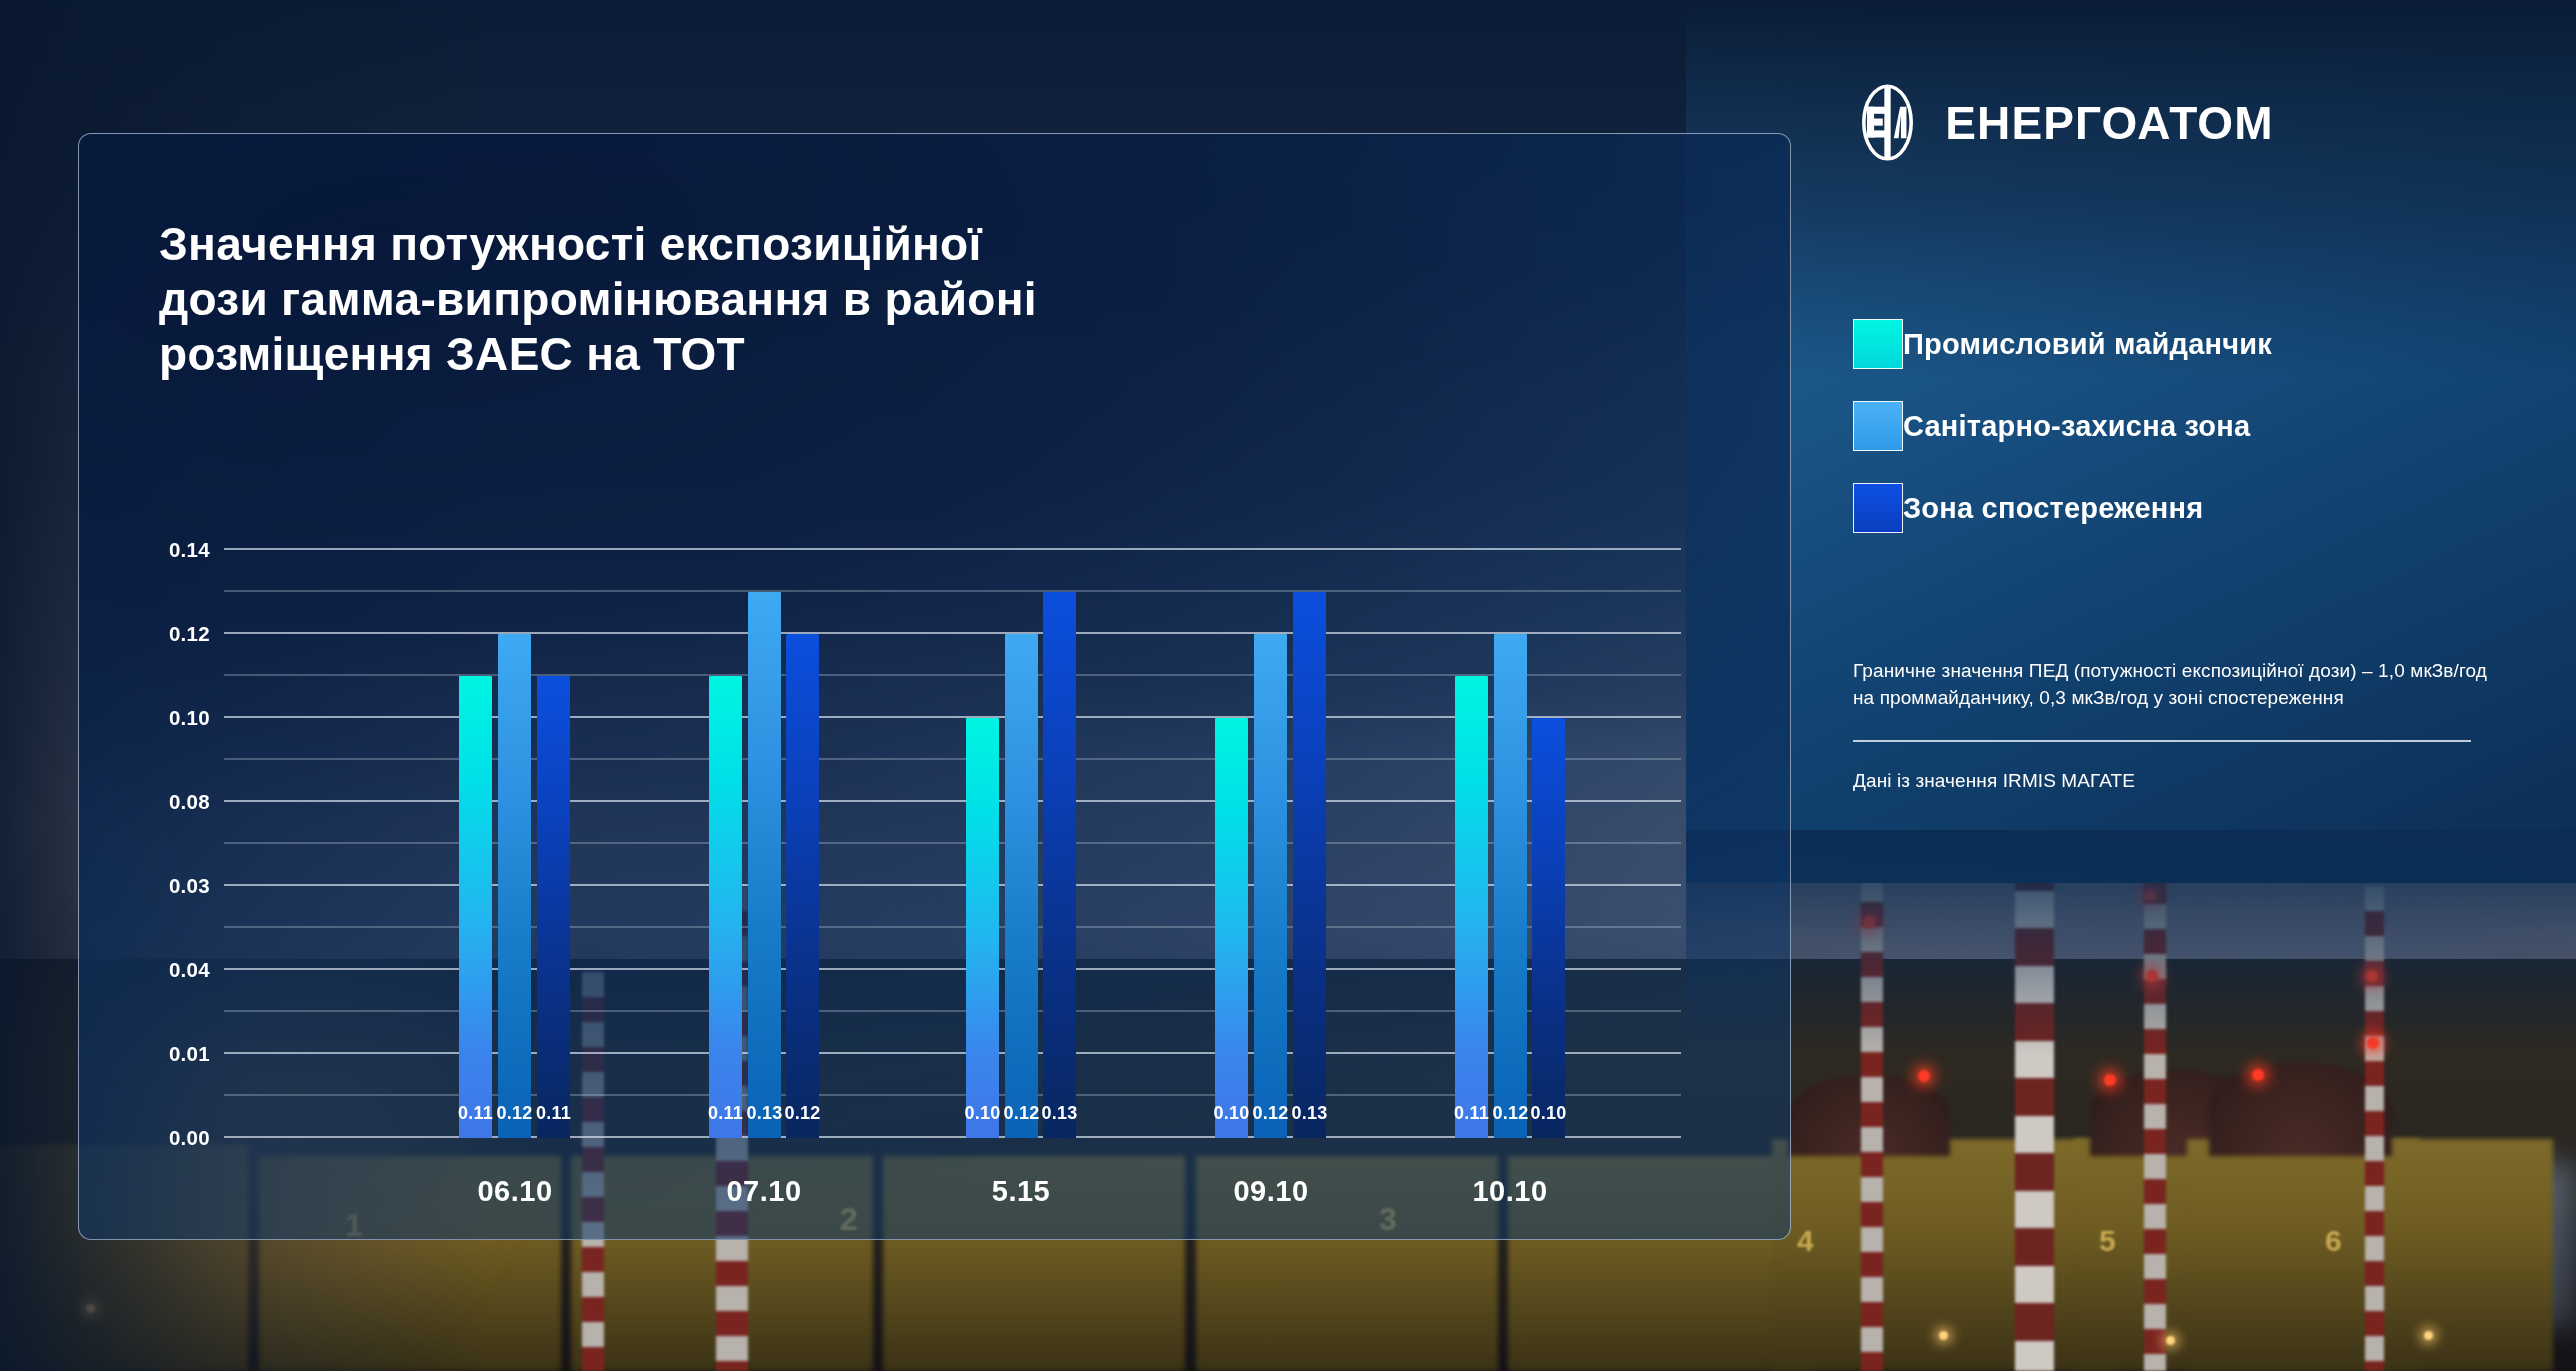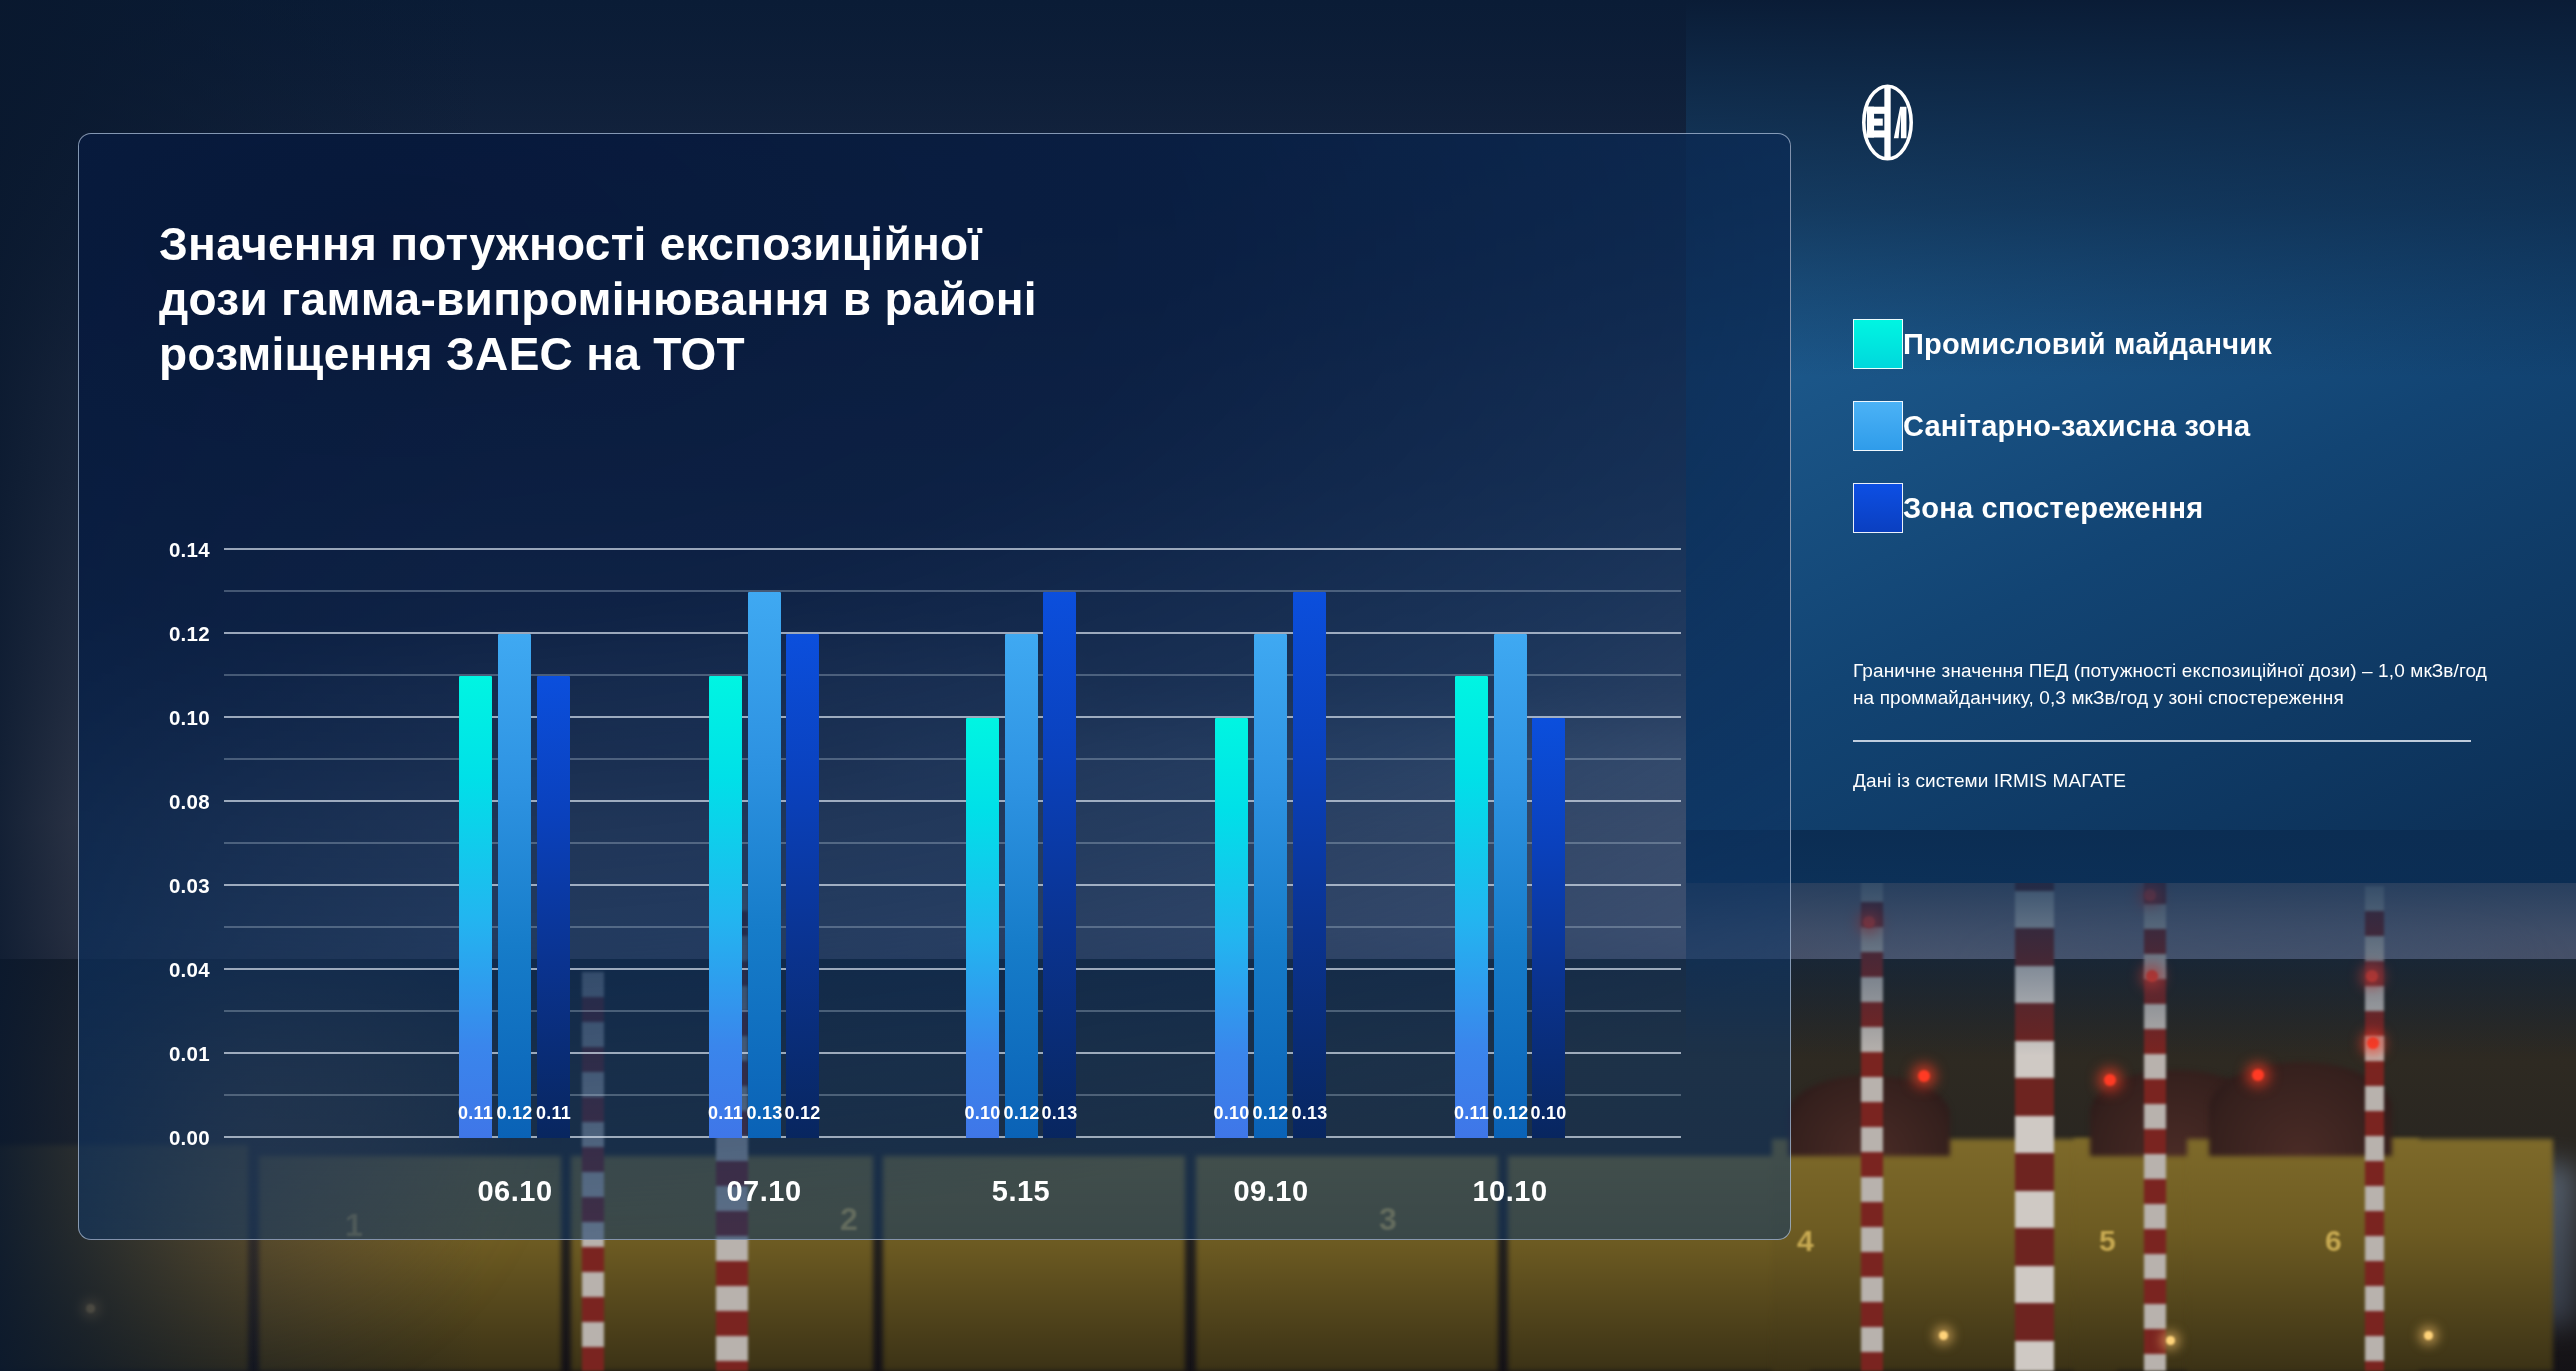--- a/index.html
+++ b/index.html
@@ -226,20 +226,21 @@
     <svg viewBox="0 0 100 100" width="79" height="79" aria-hidden="true">
       <ellipse cx="50" cy="50" rx="30" ry="46" fill="none" stroke="#ffffff" stroke-width="4.5"></ellipse>
       <rect x="46" y="4" width="8" height="92" fill="#ffffff"></rect>
       <rect x="24" y="30" width="26" height="9" fill="#ffffff"></rect>
       <rect x="24" y="45" width="20" height="9" fill="#ffffff"></rect>
       <rect x="24" y="60" width="26" height="9" fill="#ffffff"></rect>
       <rect x="24" y="30" width="9" height="39" fill="#ffffff"></rect>
       <polygon points="58,70 66,30 74,30 74,70 67,70 67,40 64,70" fill="#ffffff"></polygon>
     </svg>
   </span>
+  <span class="logo-word">ЕНЕРГОАТОМ</span>
 </div>
 
 <div id="chart-card">
 
   <div id="card-title">Значення потужності експозиційної
 дози гамма-випромінювання в районі
 розміщення ЗАЕС на ТОТ</div>
 
   <div id="plot">
 
@@ -340,15 +341,15 @@
   </div>
   <div class="legend-row">
     <span class="swatch" style="background:linear-gradient(180deg,#0D4FE4,#0A3FC0);"></span>
     <span class="legend-label">Зона спостереження</span>
   </div>
 </div>
 
 <div id="note-block">
   <div class="note-text">Граничне значення ПЕД (потужності експозиційної дози) – 1,0 мкЗв/год на проммайданчику, 0,3 мкЗв/год у зоні спостереження</div>
   <div class="note-rule"></div>
-  <div class="note-source">Дані із системи IRMIS МАГАТЕ</div>
+  <div class="note-source">Дані із значення IRMIS МАГАТЕ</div>
 </div>
 
 
 </body></html>

